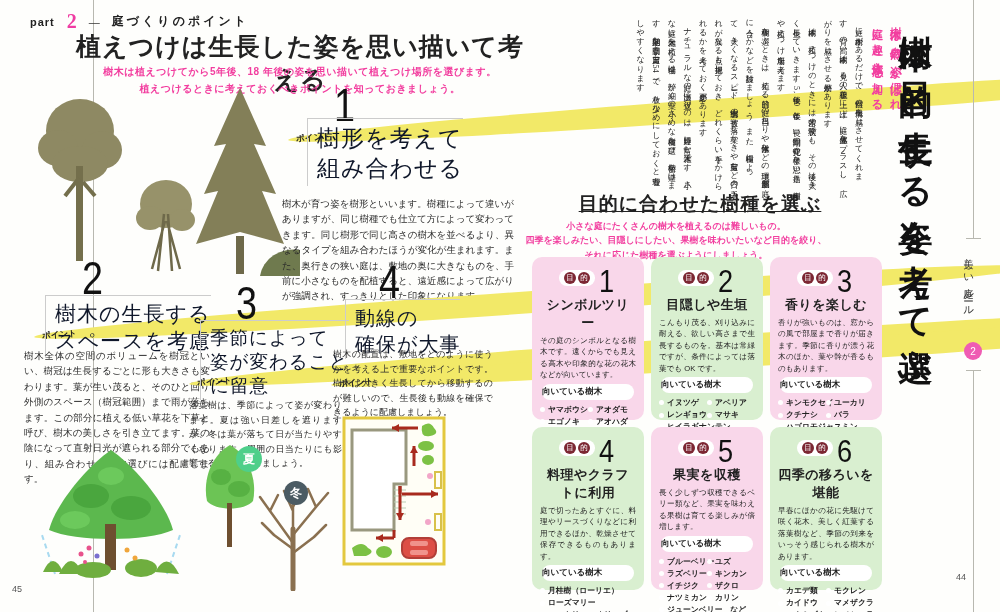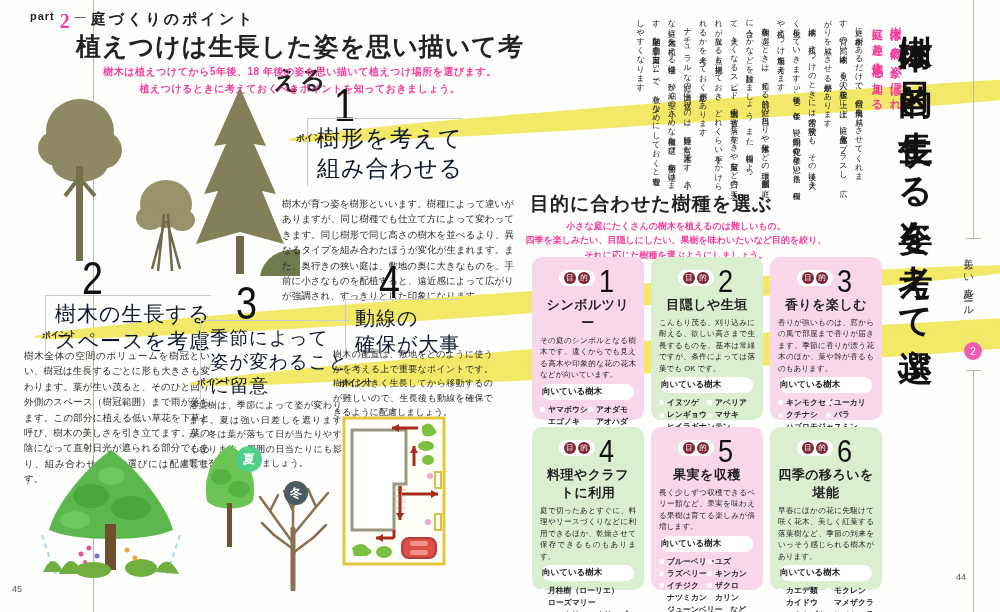--- a/index.html
+++ b/index.html
@@ -4,25 +4,25 @@
 <style>
   html,body{margin:0;padding:0;background:#e8e8e4;}
   #canvas{position:relative;width:1000px;height:612px;background:#fefefc;overflow:hidden;
           font-family:"Liberation Sans","DejaVu Sans",sans-serif;color:#222;}
   .abs{position:absolute;}
   .serif{font-family:"Liberation Serif","DejaVu Serif",serif;}
   
   .vrule{position:absolute;width:1px;background:#b8b8b0;}
   .hrule{position:absolute;height:1px;background:#b8b8b0;}
   
-  .hdr{display:flex;align-items:flex-start;gap:5px;}
+  .hdr{display:flex;align-items:center;gap:12px;}
   .hdr .part{font-size:11px;font-weight:bold;letter-spacing:1px;}
   .hdr .pnum{font-size:20px;font-weight:bold;color:#ef3ba2;font-family:"Liberation Serif",serif;}
   .hdr .dash{font-size:11px;color:#333;}
-  .hdr .sec{font-size:15px;font-weight:bold;letter-spacing:3px;}
+  .hdr .sec{font-size:12px;font-weight:bold;letter-spacing:3px;}
   
   .ltitle{font-size:25px;font-weight:bold;text-align:center;letter-spacing:1px;}
   .lsub{font-size:10px;color:#f23e9f;text-align:center;line-height:1.7;font-weight:bold;letter-spacing:.5px;}
   .bubble{position:relative;background:#f2e968;border-radius:50%/55%;padding:5px 8px;
           font-size:8.5px;font-weight:bold;white-space:nowrap;transform:rotate(-4deg);}
   .bubble:after{content:"";position:absolute;right:-6px;top:55%;border:6px solid transparent;
           border-left-color:#f2e968;transform:translateY(-50%);}
   .bignum{font-size:46px;line-height:1;color:#111;transform:scaleX(.82);transform-origin:left;}
   .ptitle{color:#0f172a;border-left:1px solid #ccc;border-top:1px solid #ccc;
           padding:5px 0 2px 9px;line-height:1.3;letter-spacing:1px;}
@@ -36,21 +36,21 @@
   .vbody{font-size:8px;line-height:1.95;color:#222;font-family:"Liberation Serif",serif;}
   .vbody p{margin:0;text-indent:1em;}
   .vsub{font-size:11.5px;font-weight:bold;color:#f23e9f;line-height:1.6;letter-spacing:2px;}
   .vsub span{display:block;}
   .vtitle{font-size:34px;font-family:"Liberation Serif","DejaVu Serif",serif;font-weight:600;
           letter-spacing:3px;color:#111;line-height:1;}
   .raillabel{font-size:10.5px;letter-spacing:2px;color:#333;}
   .railnum{width:18px;height:18px;background:#ef5cb3;border-radius:50%;color:#fff;
            font-size:10px;display:flex;align-items:center;justify-content:center;}
   
-  .gtitle{font-size:19px;font-weight:bold;text-align:left;letter-spacing:1px;}
+  .gtitle{font-size:19px;font-weight:bold;text-align:center;letter-spacing:1px;text-decoration:underline;}
   .gsub{font-size:9px;color:#f23e9f;font-weight:bold;text-align:center;line-height:1.6;}
   .goalgrid{display:grid;grid-template-columns:repeat(3,112px);grid-auto-rows:163px;gap:7px 7px;}
   .goal{border-radius:10px;padding:8px 8px 6px;box-sizing:border-box;}
   .goal.pink{background:#f9d7ea;}
   .goal.green{background:#d9efd0;}
   .goalhead{display:flex;align-items:flex-start;gap:4px;justify-content:center;height:30px;}
   .gpill{position:relative;background:#fff;border-radius:10px;padding:2px 5px;display:flex;gap:2px;margin-top:5px;}
   .gpill:after{content:"";position:absolute;right:-5px;top:50%;border:5px solid transparent;
           border-left-color:#fff;transform:translateY(-50%);}
   .gchar{width:12px;height:12px;border-radius:50%;background:#7c2733;color:#fff;font-size:7.5px;

